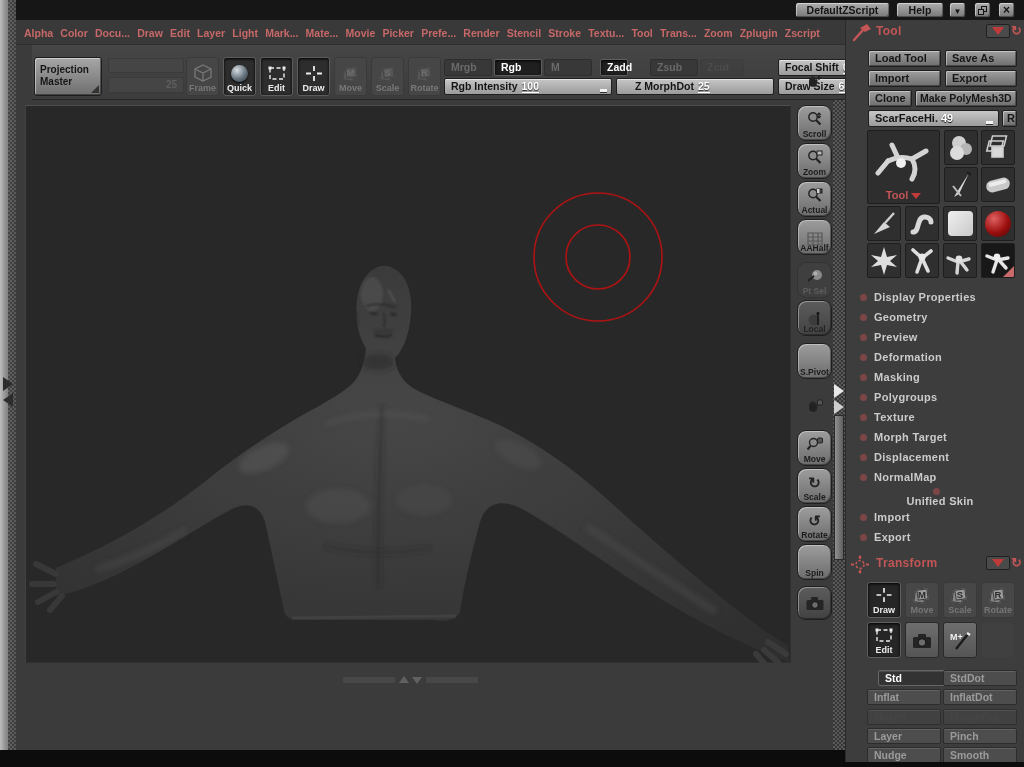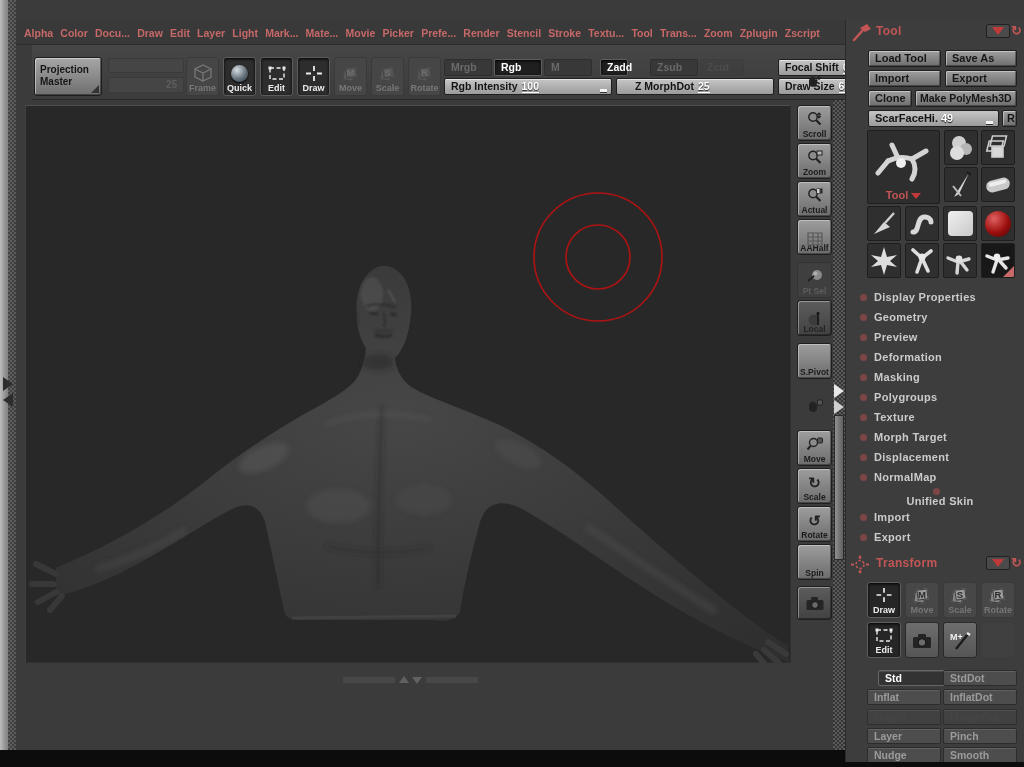--- a/index.html
+++ b/index.html
@@ -92,21 +92,21 @@
   .canvas-area { left:16px; top:100px; width:829px; height:650px; background:#3b3b3b; }
   .doc { left:25px; top:105px; width:765px; height:557px; background:#282828; border-top:1px solid #4d4d4d; border-left:1px solid #404040; box-shadow:1px 1px 0 #2f2f2f; cursor:crosshair; }
 
   
   .hbar { position:absolute; top:677px; height:6px; background:#484848; border-radius:1px; }
   .tri-up { position:absolute; width:0; height:0; border-left:5px solid transparent; border-right:5px solid transparent; border-bottom:7px solid #616161; }
   .tri-down { position:absolute; width:0; height:0; border-left:5px solid transparent; border-right:5px solid transparent; border-top:7px solid #616161; }
 
   
   .shelf-btn {
-    position:absolute; left:797px; width:35px; height:36px; border-radius:3px; cursor:pointer;
+    position:absolute; left:797px; width:35px; height:36px; border-radius:9px; cursor:pointer;
     background:linear-gradient(#9d9d9d,#6c6c6c); border:1px solid #1f1f1f;
     box-shadow:inset 1px 1px 0 rgba(255,255,255,.35), inset -1px -1px 0 rgba(0,0,0,.35);
     display:flex; flex-direction:column; align-items:center; justify-content:flex-end;gap:40px;
   }
   .shelf-btn .s-lbl { font-size:8.5px; font-weight:bold; color:#1c1c1c; line-height:10px; padding-bottom:1px; }
   .shelf-btn .s-ico { flex:1; display:flex; align-items:center; justify-content:center; }
   .shelf-btn.s-dark { background:linear-gradient(#5c5c5c,#424242); }
   .shelf-btn.s-dark .s-lbl { color:#242424; }
   .shelf-btn.s-dis { background:#3f3f3f; border-color:#333; box-shadow:none; }
   .shelf-btn.s-dis .s-lbl { color:#5d5d5d; }
@@ -177,20 +177,27 @@
   .bbtn.b-on { background:#333; color:#fff; border-color:#666; }
   .bbtn.b-dis { color:#474747; background:#434343; opacity:.8; }
 
   svg { display:block; }
 </style>
 </head>
 <body>
 
 <div id="app">
 
+  <div class="abs titlebar">
+    <div class="tb-btn" style="left:795px;width:95px;">DefaultZScript</div>
+    <div class="tb-btn" style="left:896px;width:48px;">Help</div>
+    <div class="tb-btn winbtn" style="left:949px;"><span class="shade-glyph">▼</span></div>
+    <div class="tb-btn winbtn" style="left:974px;"><span class="restore-glyph" style="margin-top:3px;"><i></i><i></i></span></div>
+    <div class="tb-btn winbtn" style="left:998px;"><span class="close-glyph">×</span></div>
+  </div>
 
   <div class="abs menubar">
     <div class="menu-row">
       <span class="menu-item">Alpha</span>
       <span class="menu-item">Color</span>
       <span class="menu-item">Docu...</span>
       <span class="menu-item">Draw</span>
       <span class="menu-item">Edit</span>
       <span class="menu-item">Layer</span>
       <span class="menu-item">Light</span>

